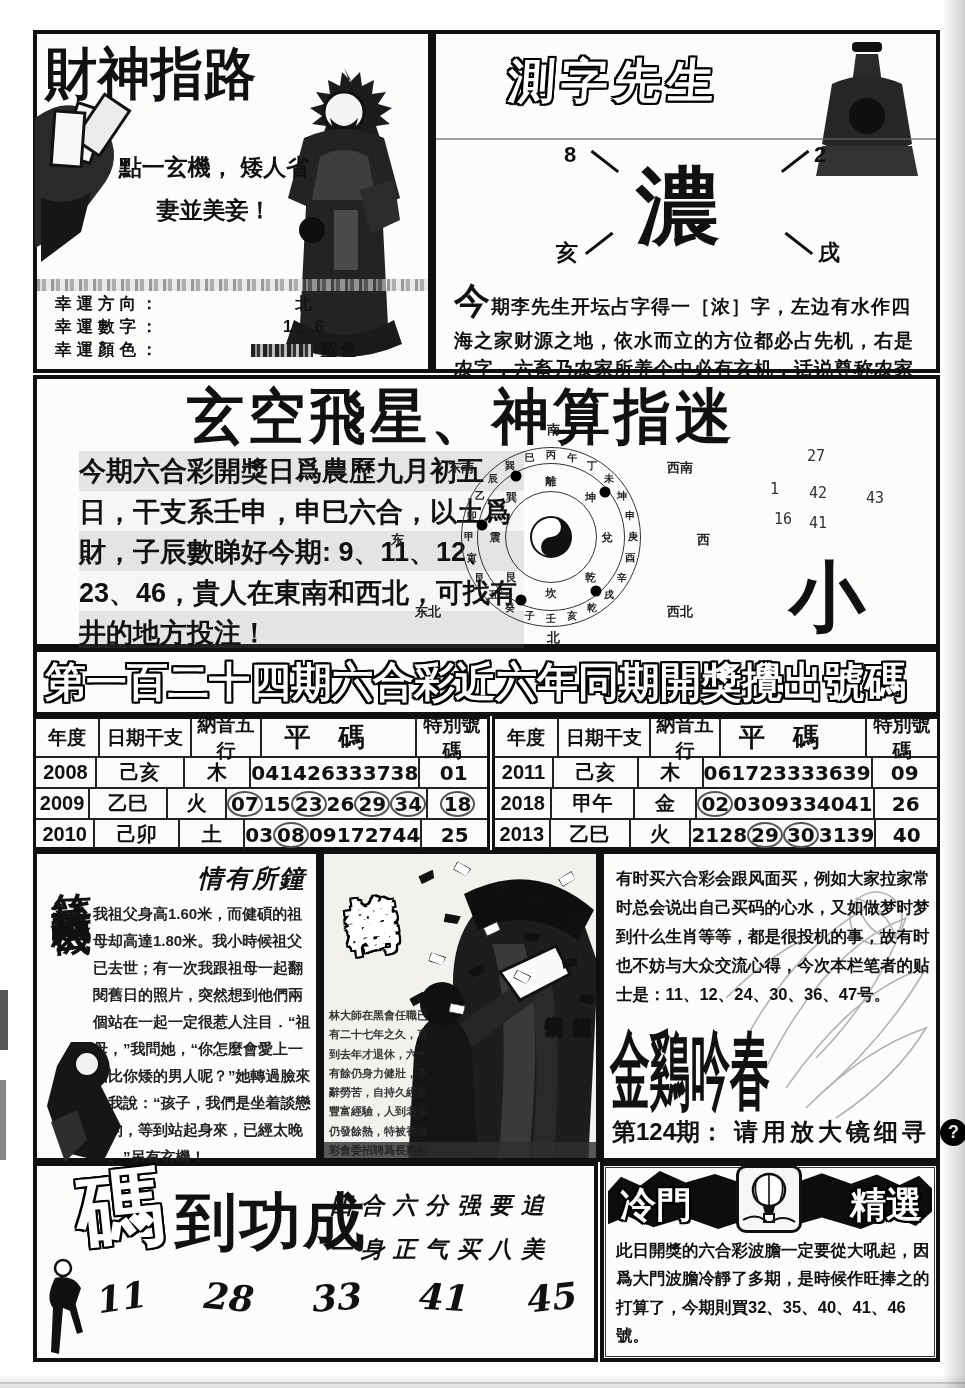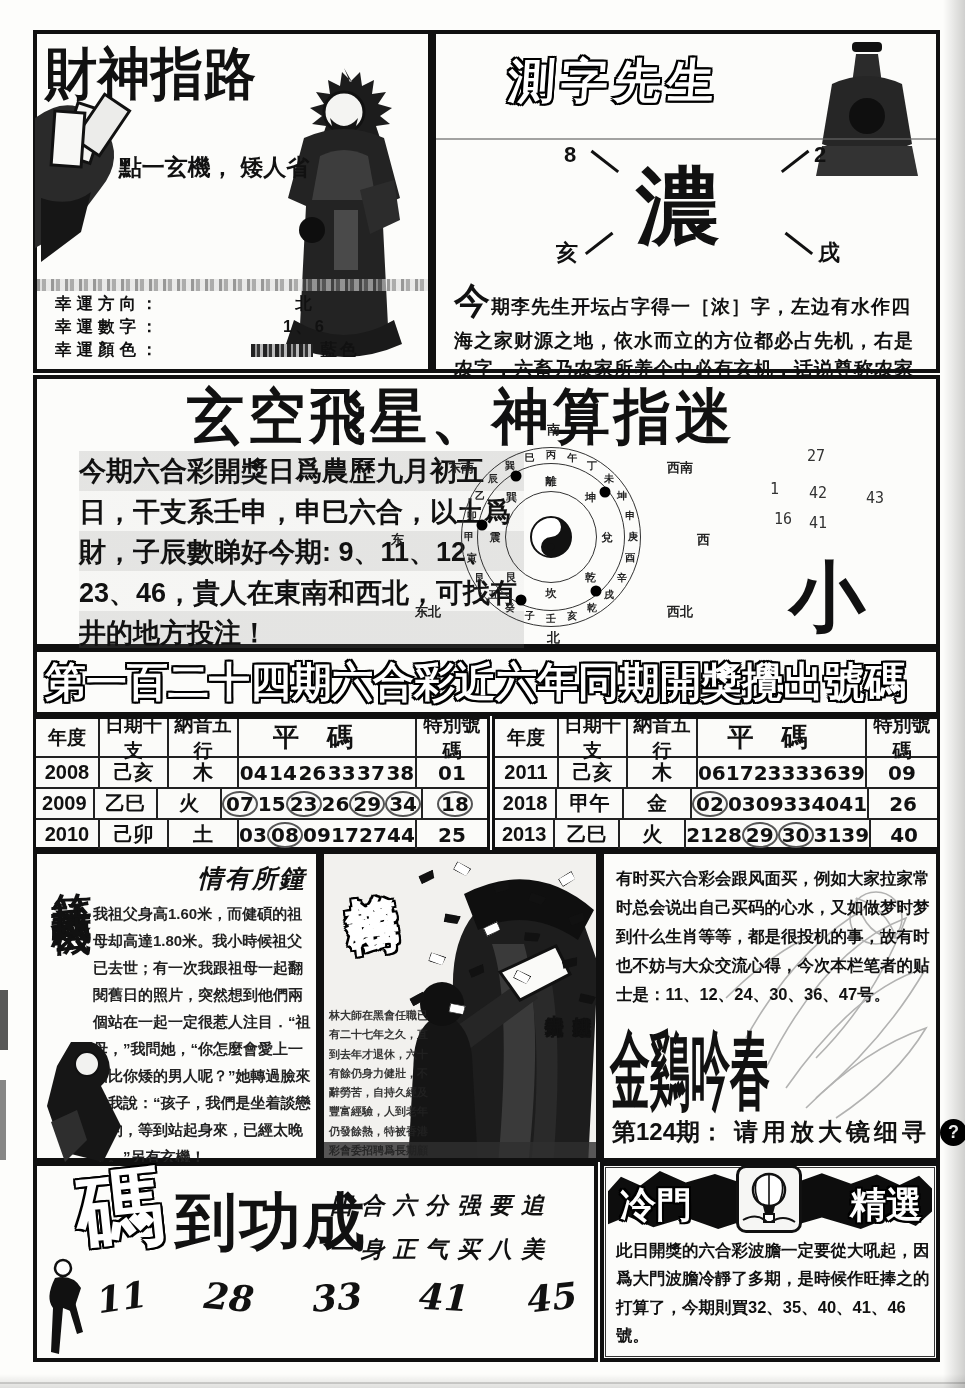--- a/index.html
+++ b/index.html
@@ -69,21 +69,21 @@
 
   
   #banner{left:33px;top:648px;width:907px;height:68px;display:flex;align-items:center;justify-content:space-between;
       padding:0 8px;font-size:41px;font-weight:900;}
 
   
   .htable{position:absolute;top:716px;height:134px;border:3px solid #101010;background:#fbfbf9;}
   #tableL{left:33px;width:457px;} #tableR{left:492px;width:448px;}
   .tr{display:flex;border-top:2px solid #222;align-items:center;height:31px;font-size:20px;font-weight:700;}
   .tr.head{border-top:none;height:37px;font-size:19px;}
-  .c-year{width:62px;text-align:center;} .c-gz{width:69px;text-align:center;border-left:2px solid #222;align-self:stretch;display:flex;align-items:center;justify-content:center;font-family:Liberation Mono, monospace;}
+  .c-year{width:62px;text-align:center;} .c-gz{width:92px;text-align:left;border-left:2px solid #222;align-self:stretch;display:flex;align-items:center;justify-content:center;font-family:Liberation Mono, monospace;}
   .c-el{width:70px;text-align:center;border-left:2px solid #222;align-self:stretch;display:flex;align-items:center;justify-content:center;}
   .c-nums{flex:1;display:flex;justify-content:space-around;align-items:center;border-left:2px solid #222;align-self:stretch;}
   .c-sp{width:72px;text-align:center;border-left:2px solid #222;align-self:stretch;display:flex;align-items:center;justify-content:center;}
   .head .c-nums{font-size:26px;font-weight:900;letter-spacing:28px;}
   .num{font-family:"DejaVu Sans",sans-serif;}
   .circled{border:2px solid #555;border-radius:50%;padding:0 2px;line-height:1.1;}
 
   
   #boxF1{left:33px;top:850px;width:287px;height:312px;}
   #boxF1 .vtitle{position:absolute;left:8px;top:6px;writing-mode:vertical-rl;text-orientation:upright;
@@ -161,20 +161,21 @@
     </svg>
     <svg class="hand" width="120" height="200" viewBox="0 0 120 200">
       <path d="M0 40 q40 -30 70 10 q20 30 -4 60 l-30 40 -36 20z" fill="#2a2a2a"></path>
       <rect x="34" y="28" width="30" height="54" fill="#f4f4f2" stroke="#111" stroke-width="3" transform="rotate(18 49 55)"></rect>
       <rect x="52" y="20" width="30" height="54" fill="#ececea" stroke="#111" stroke-width="3" transform="rotate(34 67 47)"></rect>
       <rect x="18" y="34" width="30" height="54" fill="#f8f8f6" stroke="#111" stroke-width="3" transform="rotate(4 33 61)"></rect>
       <path d="M6 120 q30 10 50 -6 l-10 40 -40 30z" fill="#161616"></path>
     </svg>
     <div class="poem">
         <div>點一玄機， 矮人省</div>
+        <div>妻並美妾！</div>
       </div>
     <div class="divider"></div>
     <div class="lucky">
       <div class="row">
         <span class="lab">幸運方向：</span>
         <span class="val">北</span>
       </div>
       <div class="row">
         <span class="lab">幸運數字：</span>
         <span class="val">1、6</span>

